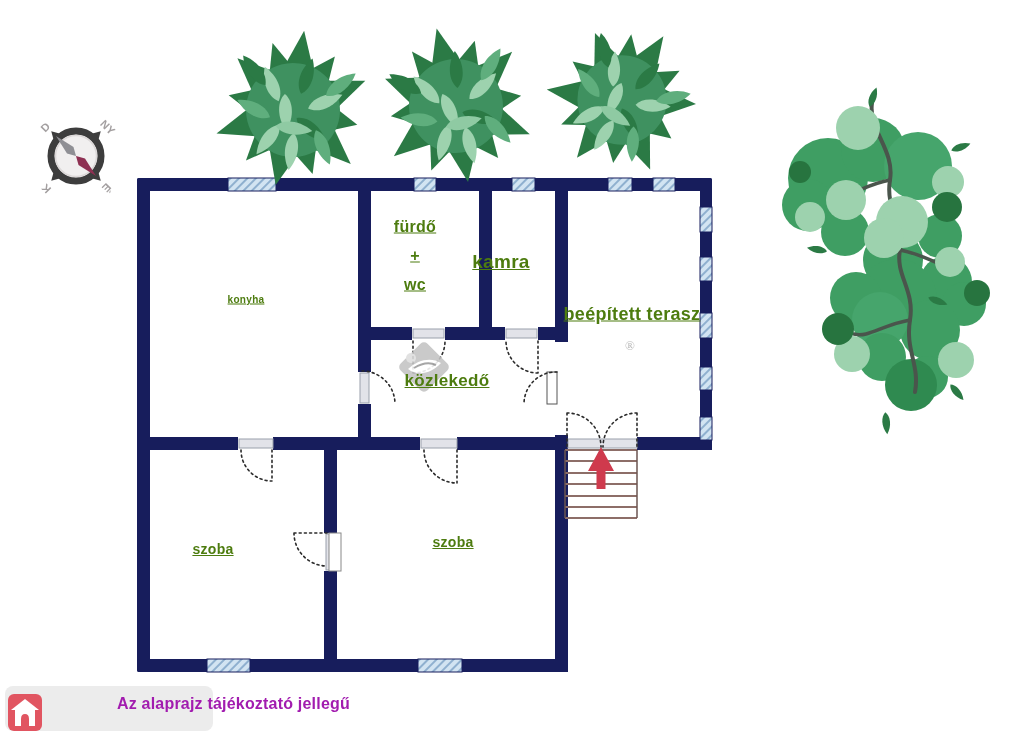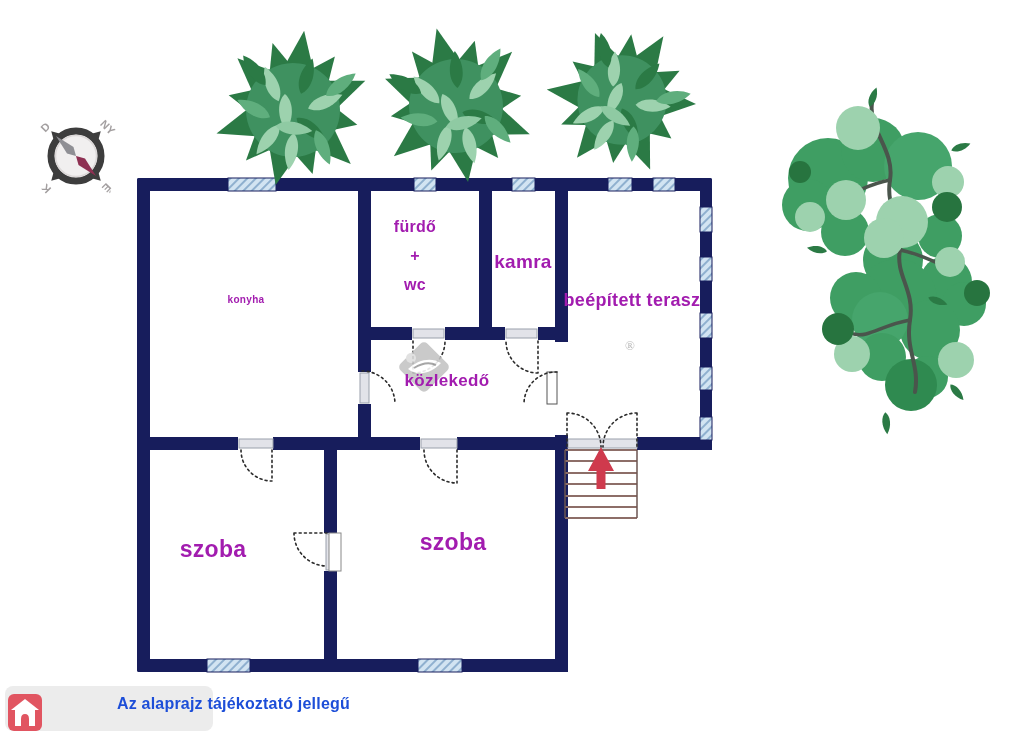--- a/index.html
+++ b/index.html
@@ -1,41 +1,41 @@
 <!DOCTYPE html>
 <html><head>
 <meta charset="utf-8">
 <style>
   html,body{margin:0;padding:0;background:#ffffff;}
   #stage{position:relative;width:1024px;height:735px;background:#ffffff;overflow:hidden;
          font-family:"Liberation Sans",sans-serif;}
   #plan-svg{position:absolute;left:0;top:0;}
-  .lbl{position:absolute;transform:translate(-50%,-50%);font-weight:bold;color:#a21caf;
-       white-space:nowrap;letter-spacing:.3px;}
+  .lbl{position:absolute;transform:translate(-50%,-50%);font-weight:bold;color:#4d7c0f;
+       white-space:nowrap;letter-spacing:.3px;text-decoration:underline;}
   .lbl-konyha{font-size:10px;}
   .lbl-furdo{font-size:16px;text-align:center;line-height:29px;}
   .lbl-kamra{font-size:19px;}
   .lbl-terasz{font-size:18px;}
   .lbl-kozlekedo{font-size:17px;}
-  .lbl-szoba{font-size:23px;}
+  .lbl-szoba{font-size:14px;}
   
   .dh-brand{position:absolute;left:447px;top:340px;font-family:"Liberation Serif",serif;
             font-variant:small-caps;font-size:34px;letter-spacing:4px;color:rgba(178,178,178,.85);
             font-weight:normal;line-height:34px;}
   .dh-reg{position:absolute;left:625px;top:338px;font-family:"Liberation Serif",serif;
           font-size:13px;color:rgba(178,178,178,.9);}
   .dh-url{position:absolute;left:462px;top:372px;font-size:24px;font-weight:bold;
           letter-spacing:2px;color:rgba(183,183,183,.9);}
   
   .ing-pill{position:absolute;left:5px;top:686px;width:208px;height:45px;background:#ececec;
             border-radius:8px;}
   .ing-text{position:absolute;left:46px;top:700px;font-size:20px;font-weight:bold;
             letter-spacing:-.3px;color:rgba(226,85,97,.92);}
   .footer-text{position:absolute;left:117px;top:695px;font-size:16px;font-weight:bold;
-               color:#1d4ed8;letter-spacing:.2px;}
+               color:#a21caf;letter-spacing:.2px;}
 </style>
 </head>
 <body>
 
 <div id="stage">
 
 <svg id="plan-svg" width="1024" height="735" viewBox="0 0 1024 735">
   <defs>
     <pattern id="winhatch" width="6" height="6" patternUnits="userSpaceOnUse" patternTransform="rotate(45)">
       <rect width="6" height="6" fill="#d2e4f2"></rect>
@@ -236,22 +236,22 @@
     <circle cx="-13" cy="-9" r="5" fill="#dedede"></circle>
   </g>
 </svg>
 
   <div class="lbl lbl-konyha" style="left:246px;top:299px;">konyha</div>
   <div class="lbl lbl-furdo" style="left:415px;top:255px;">
     <div>fürdő</div>
     <div>+</div>
     <div>wc</div>
   </div>
-  <div class="lbl lbl-kamra" style="left:523px;top:262px;">kamra</div>
-  <div class="lbl lbl-terasz" style="left:632px;top:300px;text-align:right;">beépített terasz</div>
+  <div class="lbl lbl-kamra" style="left:501px;top:262px;">kamra</div>
+  <div class="lbl lbl-terasz" style="left:632px;top:314px;text-align:right;">beépített terasz</div>
   <div class="lbl lbl-kozlekedo" style="left:447px;top:381px;">közlekedő</div>
   <div class="lbl lbl-szoba" style="left:213px;top:549px;">szoba</div>
   <div class="lbl lbl-szoba" style="left:453px;top:542px;">szoba</div>
 
   <div class="dh-reg">®</div>
 
   <div class="ing-pill"></div>
   <svg style="position:absolute;left:8px;top:694px;" width="34" height="37" viewBox="0 0 34 37">
     <rect x="0" y="0" width="34" height="37" rx="6" fill="#e15561"></rect>
     <polygon points="17,5 3,16 31,16" fill="#ffffff"></polygon>

